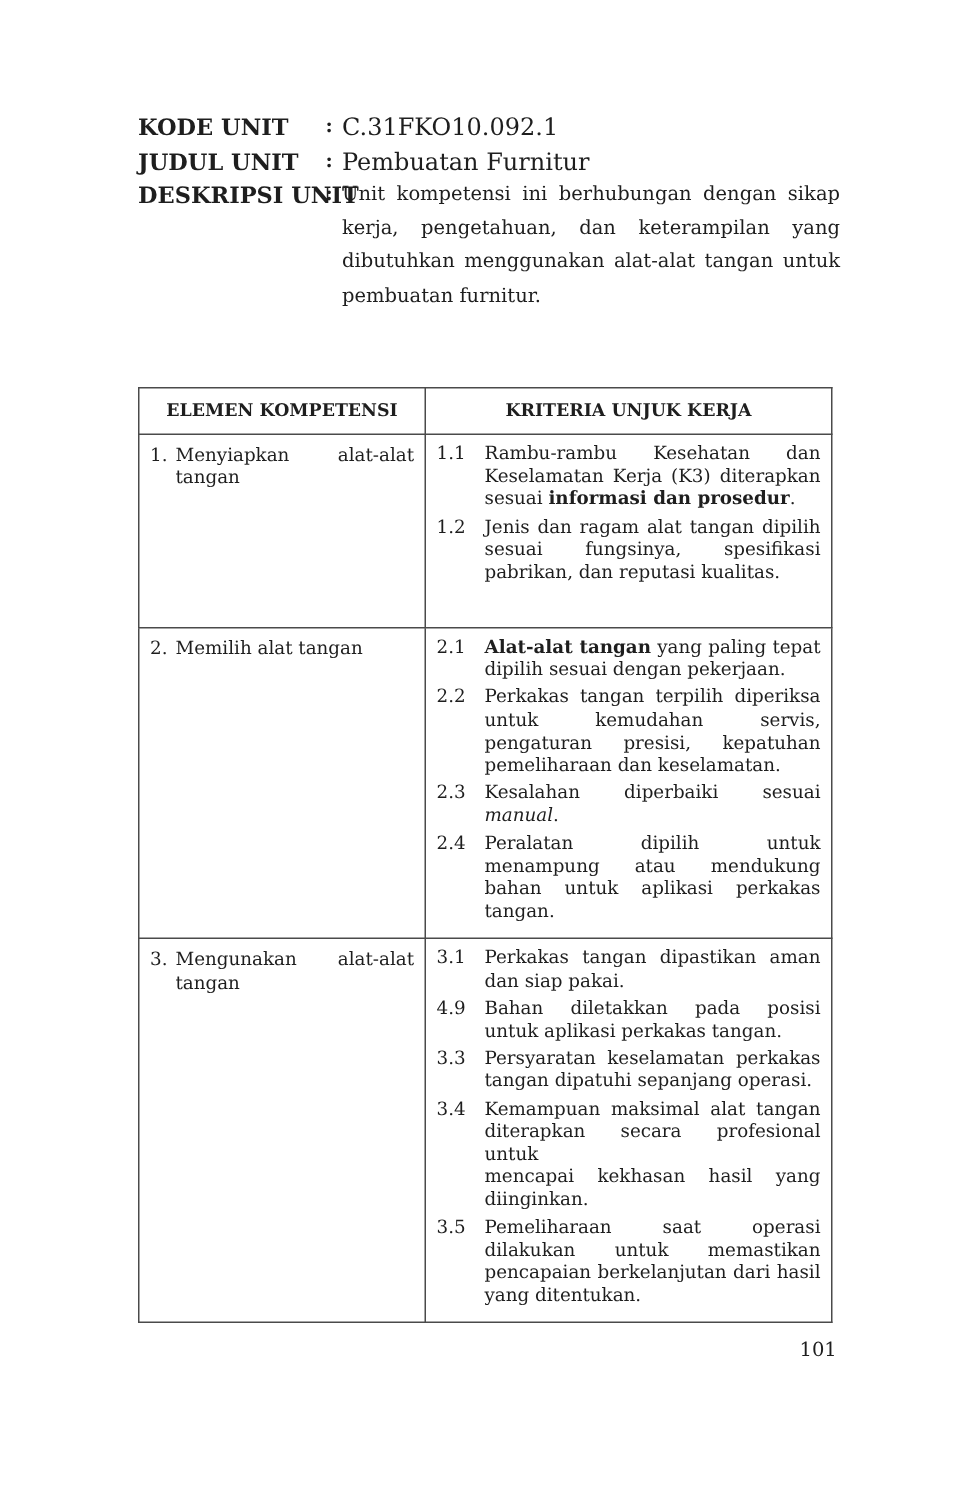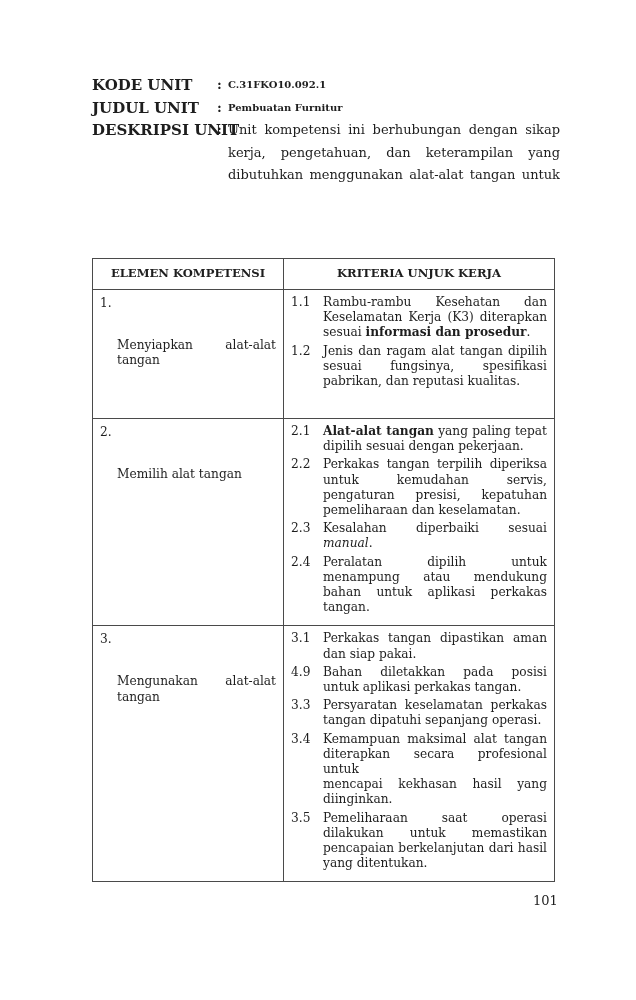--- a/index.html
+++ b/index.html
@@ -6,36 +6,36 @@
   body {
     width: 636px; height: 1000px; position: relative; overflow: hidden;
     font-family: "DejaVu Serif", "Liberation Serif", serif;
     color: #1e1e1e;
   }
   .header { position: absolute; left: 92px; top: 74px; width: 468px; font-size: 13px; }
   .hrow { display: flex; line-height: 22.5px; }
   .hlabel { width: 125px; font-weight: bold; white-space: nowrap; font-size: 15px; }
   .hcolon { width: 11px; font-weight: bold; }
   .hval { flex: 1; text-align: justify; text-align-last: left; }
-  .hval.bold { font-weight: bold; font-size: 10px; }
+  .hval.bold { font-weight: normal; font-size: 16px; }
   .hval .line { display: block; text-align: justify; text-align-last: justify; }
   .hval .line.last { text-align-last: left; }
 
   table.kt {
     position: absolute; left: 92px; top: 258px; width: 463px;
     border-collapse: collapse; font-size: 12.2px; line-height: 15.2px;
   }
   table.kt td, table.kt th { border: 1.4px solid #4a4a4a; vertical-align: top; }
   table.kt th {
     font-weight: bold; font-size: 11.6px; height: 30px; padding: 0; text-align: center; vertical-align: middle; margin-left: 20px;
   }
   .col1 { width: 188px; }
   .elem { display: flex; padding: 5px 6px 0 6px; }
   .elem .num { width: 17px; flex: none; }
-  .elem .txt { flex: 1; text-align: justify; text-align-last: left; margin-top: 42px; }
+  .elem .txt { flex: 1; text-align: justify; text-align-last: left; }
   .crit-list { padding: 4px 6px 6px 6px; }
   .crit { display: flex; margin-bottom: 3px; }
   .crit .cnum { width: 32px; flex: none; }
   .crit .ctext { flex: 1; text-align: justify; }
   .crit .ctext .l { display: block; text-align: justify; text-align-last: justify; }
   .crit .ctext .l.last { text-align-last: left; }
   b { font-weight: bold; }
   i { }
   .pagenum { position: absolute; left: 533px; top: 893px; font-size: 13px; }
 </style>
@@ -55,20 +55,21 @@
       <span class="line last">Pembuatan Furnitur</span>
     </div>
   </div>
   <div class="hrow">
     <div class="hlabel">DESKRIPSI UNIT</div>
     <div class="hcolon">:</div>
     <div class="hval">
       <span class="line">Unit kompetensi ini berhubungan dengan sikap</span>
       <span class="line">kerja, pengetahuan, dan keterampilan yang</span>
       <span class="line">dibutuhkan menggunakan alat-alat tangan untuk</span>
+      <span class="line last">pembuatan furnitur.</span>
     </div>
   </div>
 </div>
 
 <table class="kt">
   <tbody>
       <tr>
     <th class="col1">ELEMEN KOMPETENSI</th>
     <th>KRITERIA UNJUK KERJA</th>
   </tr>

